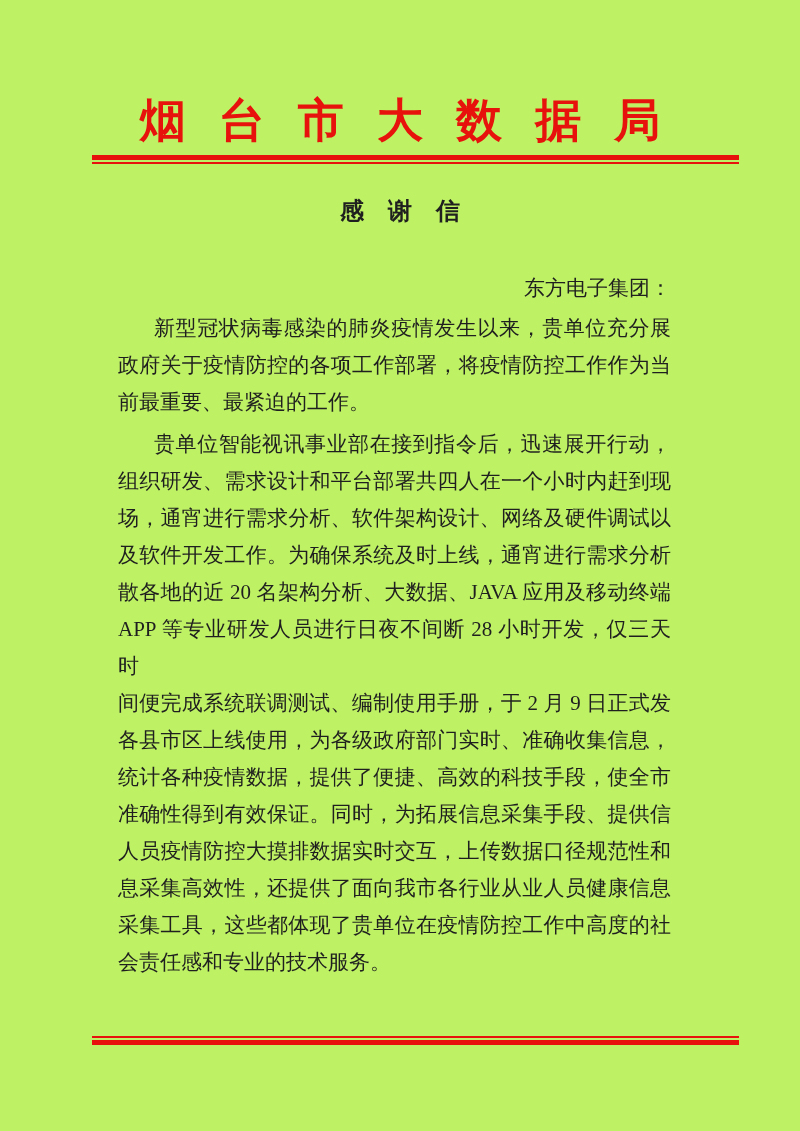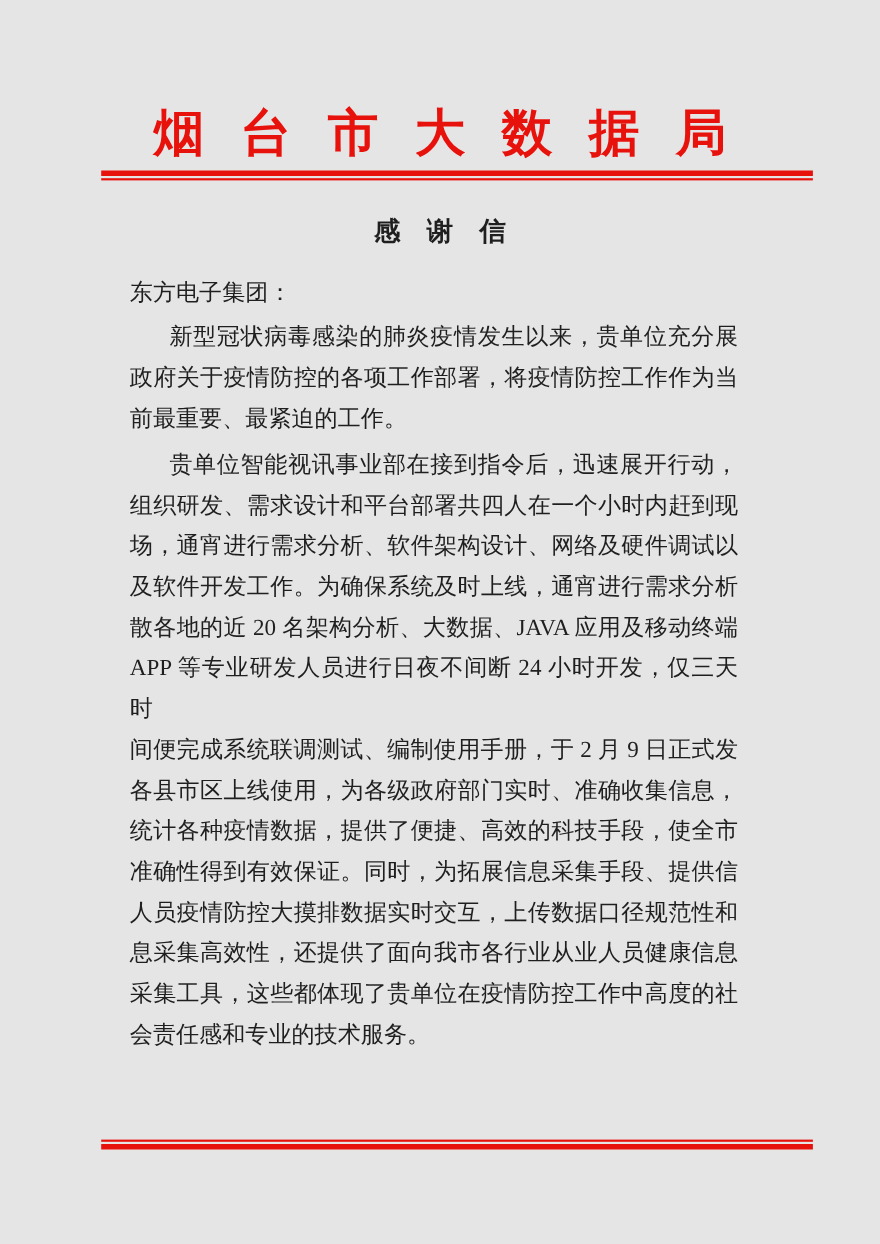--- a/index.html
+++ b/index.html
@@ -1,21 +1,21 @@
 <!DOCTYPE html>
 <html style="--accent-red: #e8120d; --ink: #1f1f1f;"><head>
 <meta charset="utf-8">
 <style>
   * { margin: 0; padding: 0; box-sizing: border-box; }
   html, body { background: #ffffff; }
   .page {
     position: relative;
     width: 800px;
     height: 1131px;
-    background: #e5e5e5;
+    background: #bef264;
     overflow: hidden;
     font-family: "Liberation Serif", "DejaVu Serif", serif;
     color: var(--ink, #1f1f1f);
   }
 
   
   .letterhead {
     position: absolute;
     top: 92px;
     left: 0;
@@ -62,21 +62,21 @@
 
   
   .body-text {
     position: absolute;
     top: 248px;
     left: 118px;
     width: 553px;
     font-size: 21px;
     line-height: 37px;
   }
-  .salutation { text-align: left; }
+  .salutation { text-align: right; margin-top: 22px; }
   .paragraph-1 { margin-top: 3px; }
   .paragraph-2 { margin-top: 5px; }
   .line { text-align: justify; }
   .line.fill { text-align-last: justify; text-justify: inter-character; }
   .line.indent { text-indent: 36px; }
 </style>
 </head>
 <body>
 
 <div class="page">
@@ -102,21 +102,21 @@
       <div class="line fill">政府关于疫情防控的各项工作部署，将疫情防控工作作为当</div>
       <div class="line">前最重要、最紧迫的工作。</div>
     </div>
 
     <div class="paragraph paragraph-2">
       <div class="line indent fill">贵单位智能视讯事业部在接到指令后，迅速展开行动，</div>
       <div class="line fill">组织研发、需求设计和平台部署共四人在一个小时内赶到现</div>
       <div class="line fill">场，通宵进行需求分析、软件架构设计、网络及硬件调试以</div>
       <div class="line fill">及软件开发工作。为确保系统及时上线，通宵进行需求分析</div>
       <div class="line fill">散各地的近 20 名架构分析、大数据、JAVA 应用及移动终端</div>
-      <div class="line fill">APP 等专业研发人员进行日夜不间断 24 小时开发，仅三天时</div>
+      <div class="line fill">APP 等专业研发人员进行日夜不间断 28 小时开发，仅三天时</div>
       <div class="line fill">间便完成系统联调测试、编制使用手册，于 2 月 9 日正式发</div>
       <div class="line fill">各县市区上线使用，为各级政府部门实时、准确收集信息，</div>
       <div class="line fill">统计各种疫情数据，提供了便捷、高效的科技手段，使全市</div>
       <div class="line fill">准确性得到有效保证。同时，为拓展信息采集手段、提供信</div>
       <div class="line fill">人员疫情防控大摸排数据实时交互，上传数据口径规范性和</div>
       <div class="line fill">息采集高效性，还提供了面向我市各行业从业人员健康信息</div>
       <div class="line fill">采集工具，这些都体现了贵单位在疫情防控工作中高度的社</div>
       <div class="line">会责任感和专业的技术服务。</div>
     </div>
   </div>

